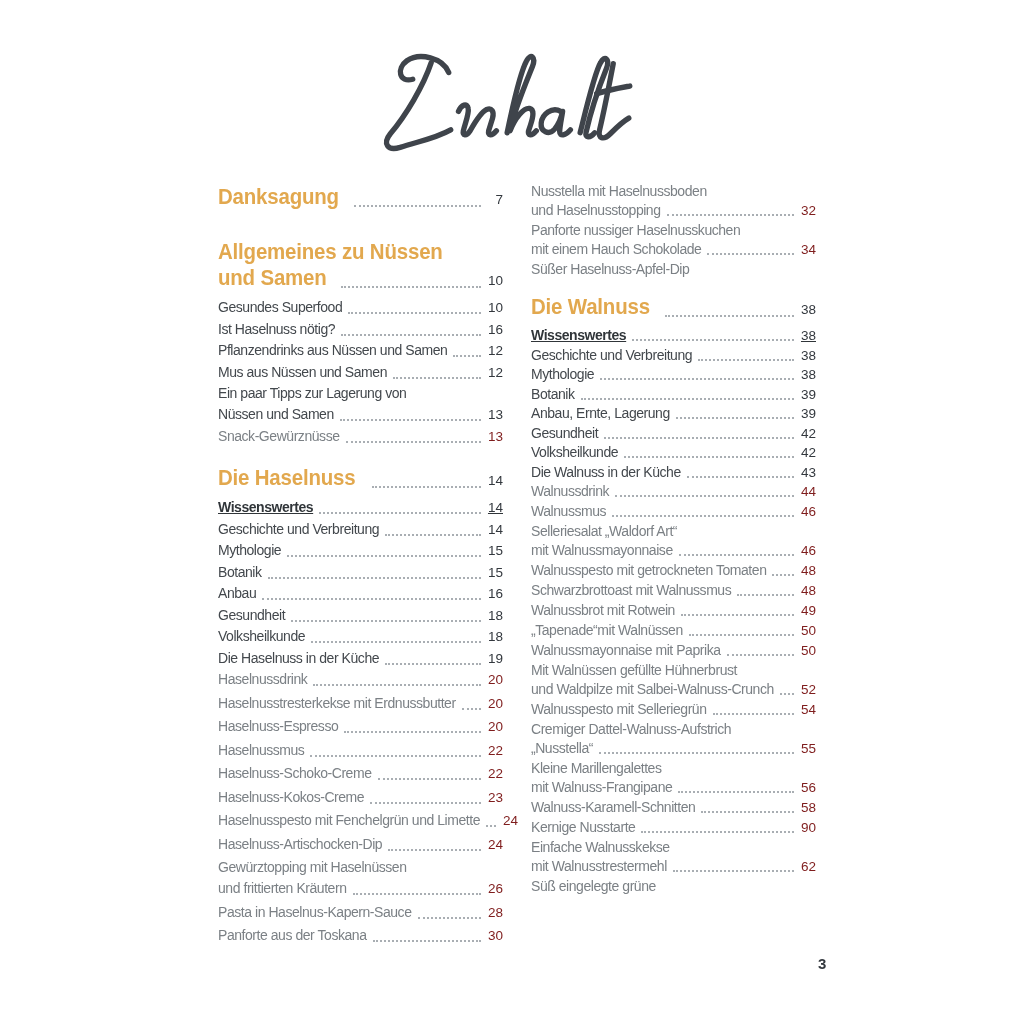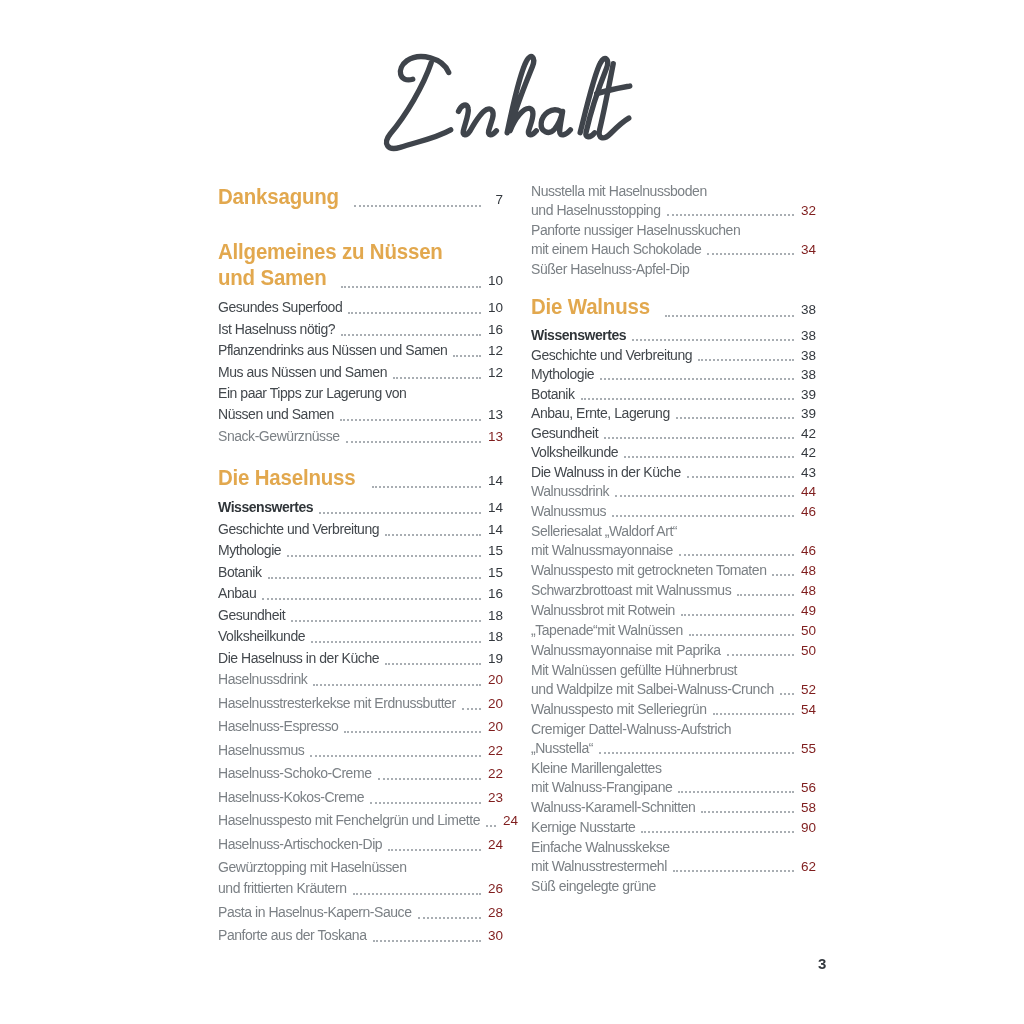--- a/index.html
+++ b/index.html
@@ -23,21 +23,21 @@
   .columns{position:absolute;left:218px;top:182px;width:598px;display:flex;gap:28px;}
   .col{flex:1;min-width:0;}
 
   .item{margin-bottom:.5px;color:var(--text-dark);}
   .item .line{display:flex;align-items:baseline;line-height:21px;font-size:14px;letter-spacing:-0.45px;}
   .col-right .item .line{line-height:19px;}
 
   .item.recipe{color:var(--text-gray);margin-bottom:2.5px;}
   .col-right .item.recipe{margin-bottom:1px;}
 
-  .item.bold{font-weight:700;color:var(--text-bold);}
+  .item.bold{font-weight:700;color:var(--text-bold);text-decoration:underline;}
 
   .item.chapter{margin:2px 0 3px 0;}
   .item.chapter .line{line-height:26px;font-size:22px;letter-spacing:-0.2px;}
   .item.chapter .label{font-weight:700;color:var(--accent-gold);display:inline-block;transform:scaleX(.93);transform-origin:0 70%;}
 
   .label{white-space:nowrap;}
   .dots{flex:1;min-width:10px;border-bottom:2px dotted var(--leader);align-self:flex-end;margin:0 4px 4px 6px;}
   .item.chapter .dots{margin-bottom:6px;}
   .pg{font-size:13.5px;letter-spacing:0;min-width:18px;text-align:right;color:var(--page-num);font-weight:400;}
   .item.recipe .pg{color:#7f1d1d;}

